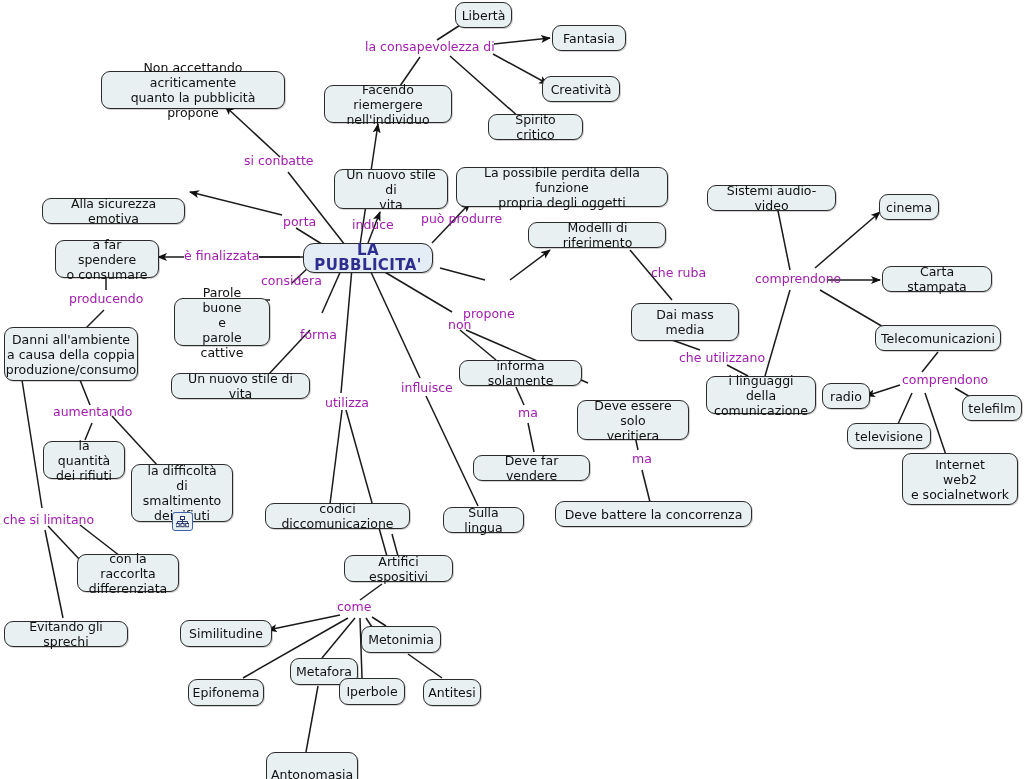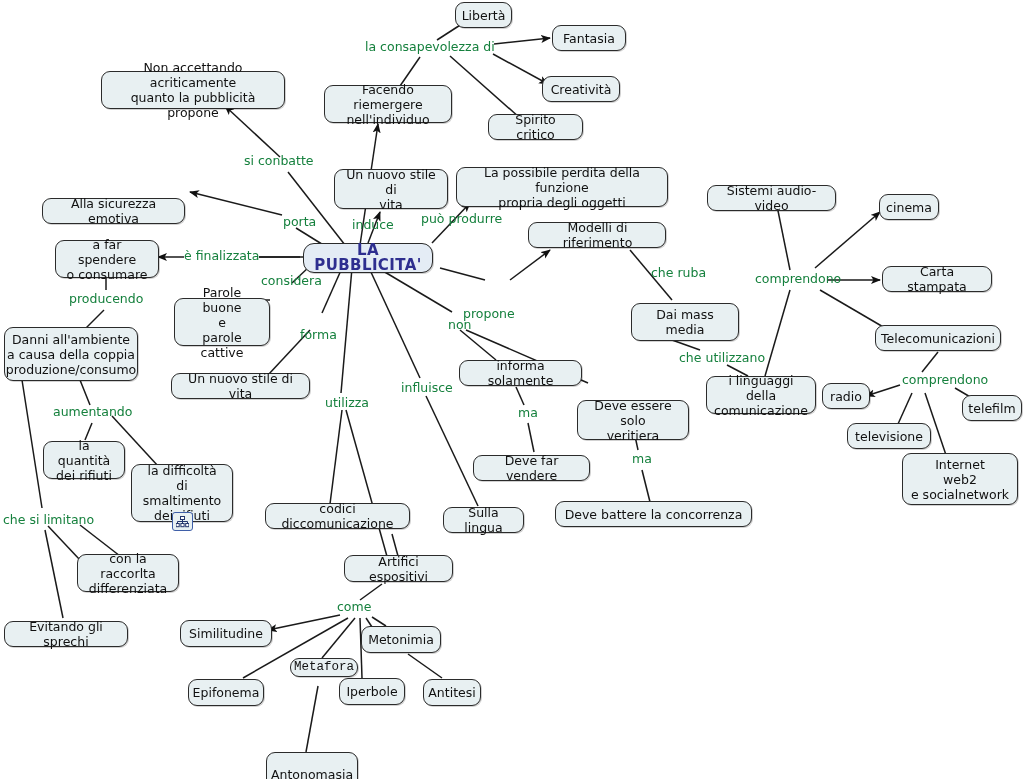--- a/index.html
+++ b/index.html
@@ -48,21 +48,21 @@
     background: #e4ecf5;
     border: 1.6px solid #2b2b2b;
     border-radius: 11px;
     color: #2e2e8f;
     font-weight: bold;
     font-size: 15px;
     letter-spacing: 0.4px;
   }
   .link-label {
     position: absolute;
-    color: #15803d;
+    color: #a21caf;
     font-family: "DejaVu Sans", sans-serif;
     font-size: 12.5px;
     line-height: 14px;
     background: transparent;
     white-space: nowrap;
     text-align: center;
   }
   .badge {
     position: absolute;
     width: 19px;
@@ -289,21 +289,21 @@
 differenziata</div>
 
   <div class="node" style="left:344px; top:555px; width:109px; height:27px;">Artifici espositivi</div>
 
   <div class="node" style="left:4px; top:621px; width:124px; height:26px;">Evitando gli sprechi</div>
 
   <div class="node" style="left:180px; top:620px; width:92px; height:27px;">Similitudine</div>
 
   <div class="node" style="left:361px; top:626px; width:80px; height:27px;">Metonimia</div>
 
-  <div class="node" style="left:290px; top:658px; width:68px; height:19px;font-family:Liberation Mono, monospace;">Metafora</div>
+  <div class="node" style="left:290px; top:658px; width:68px; height:27px;">Metafora</div>
 
   <div class="node" style="left:188px; top:679px; width:76px; height:27px;">Epifonema</div>
 
   <div class="node" style="left:339px; top:678px; width:66px; height:27px;">Iperbole</div>
 
   <div class="node" style="left:423px; top:679px; width:58px; height:27px;">Antitesi</div>
 
   <div class="node" style="left:266px; top:752px; width:92px; height:44px;">Antonomasia</div>
 
   <div class="link-label" style="left:365px; top:40px;">la consapevolezza di</div>

